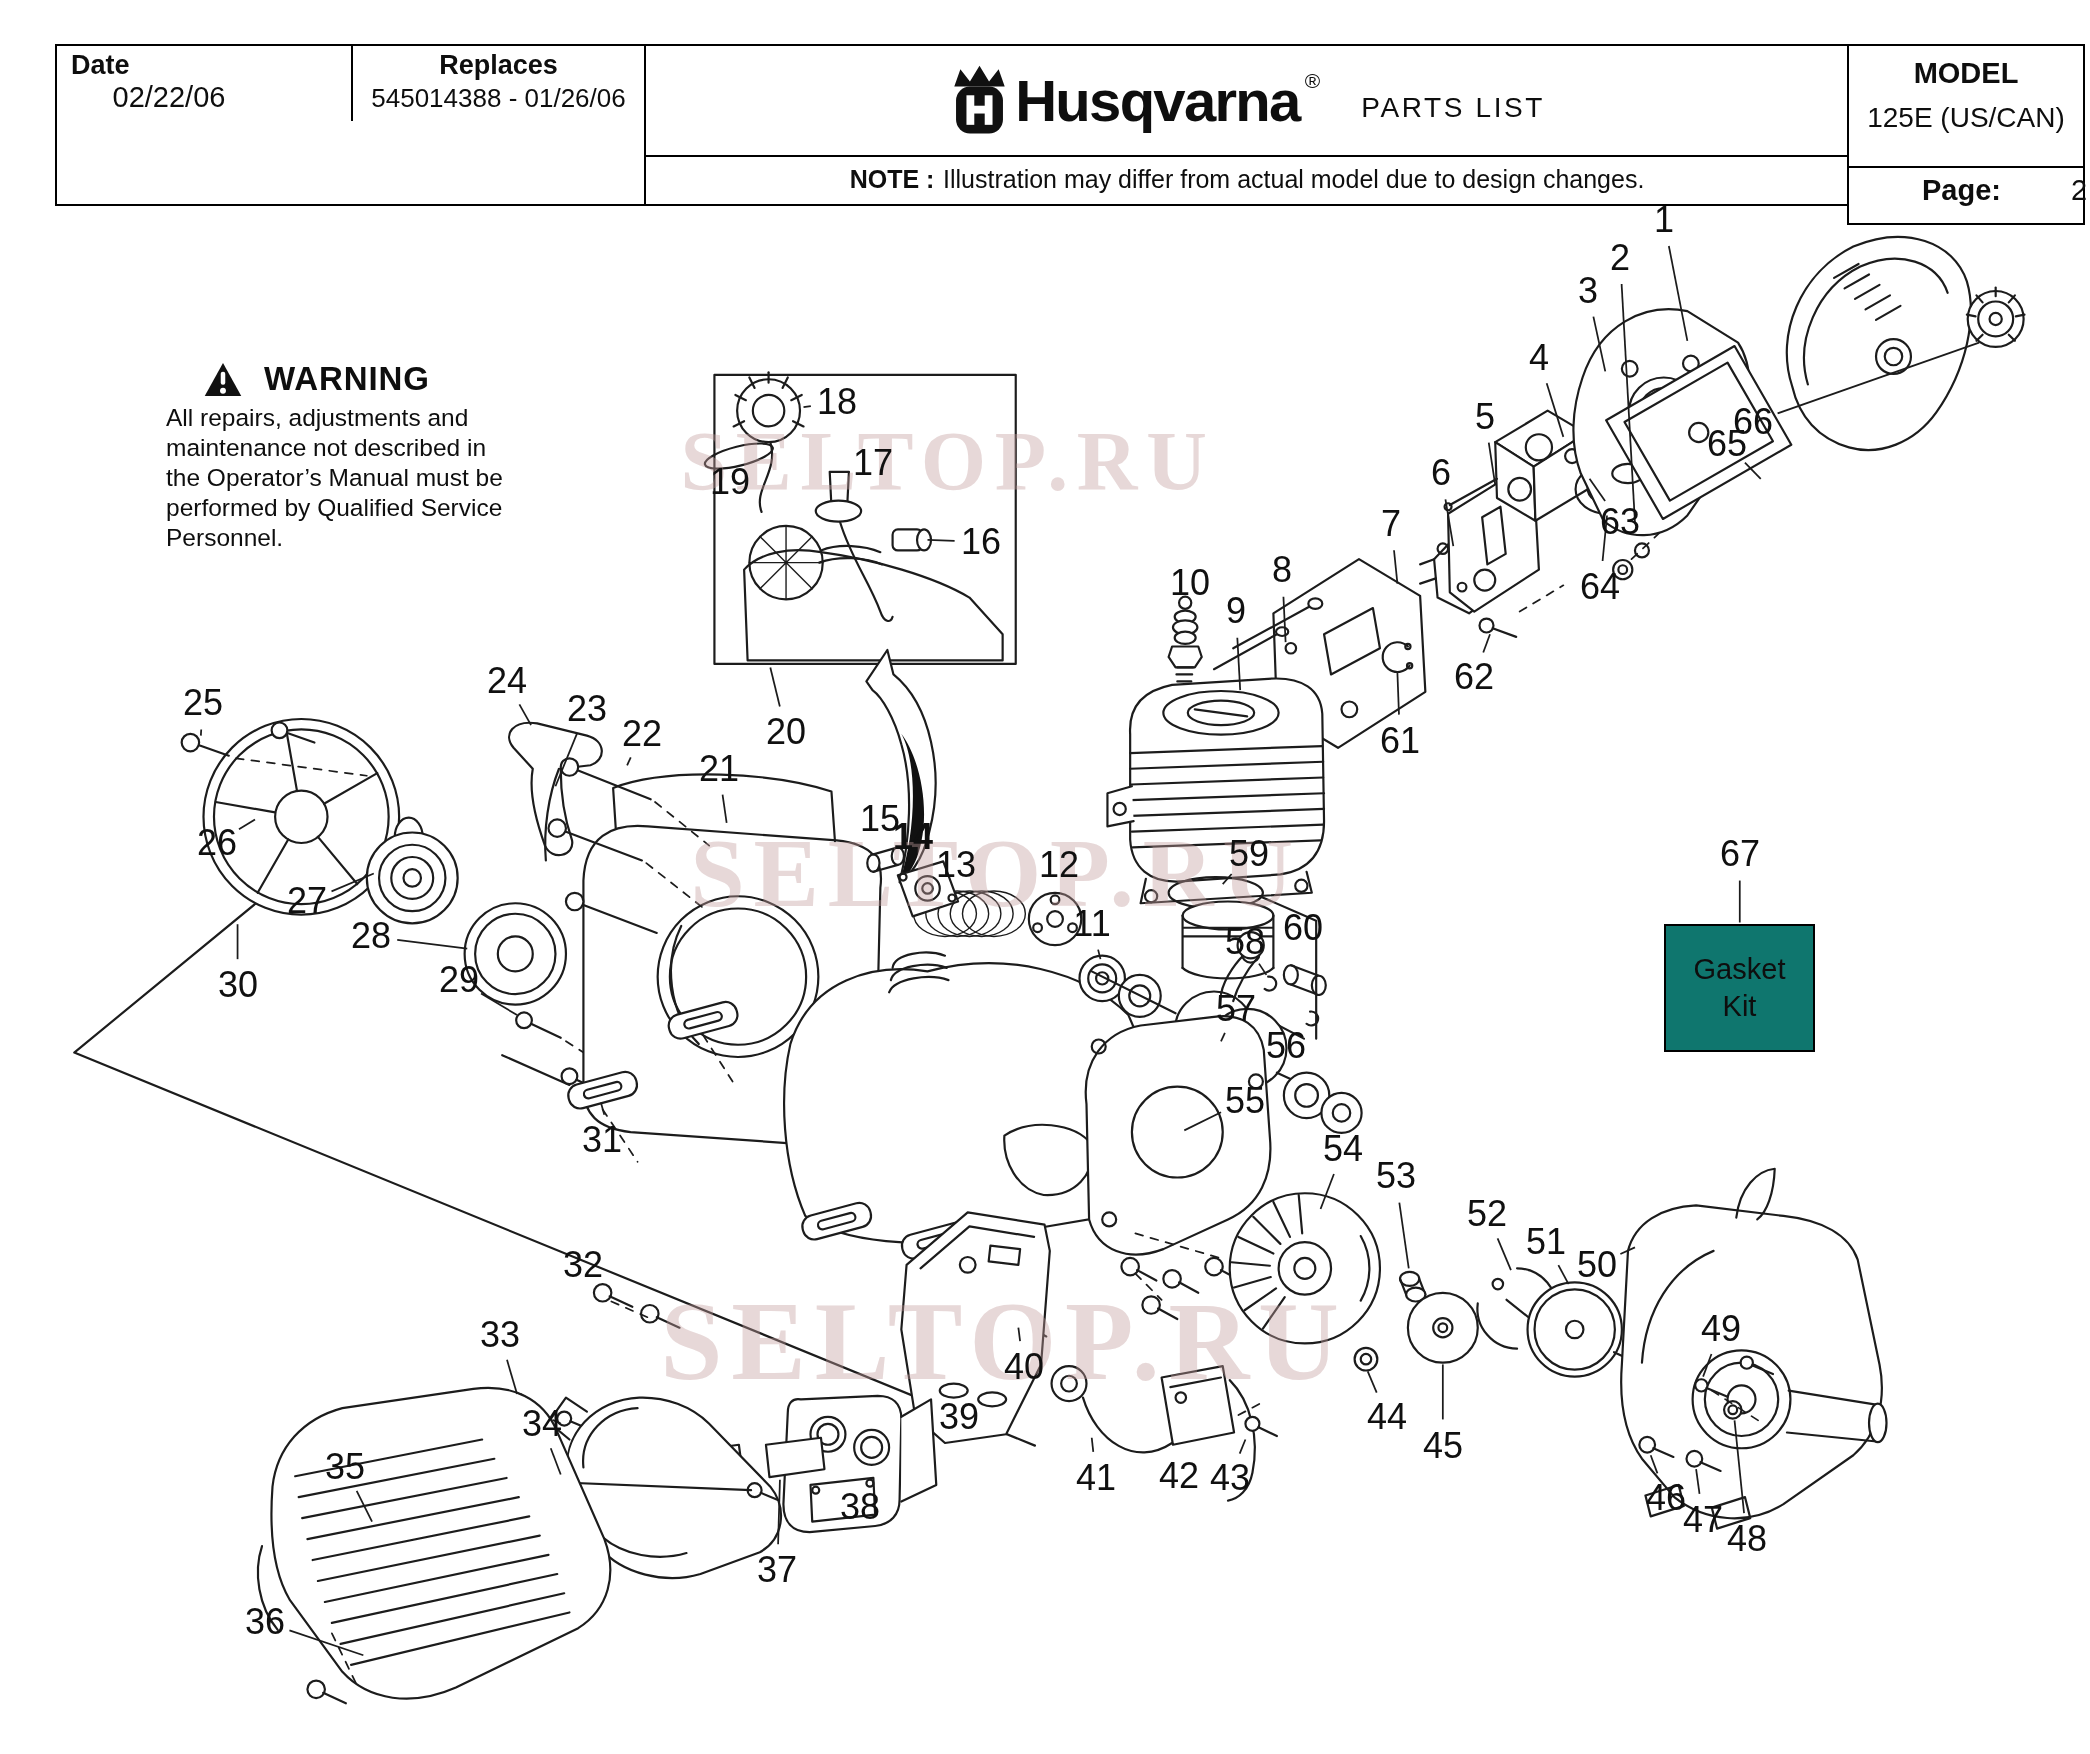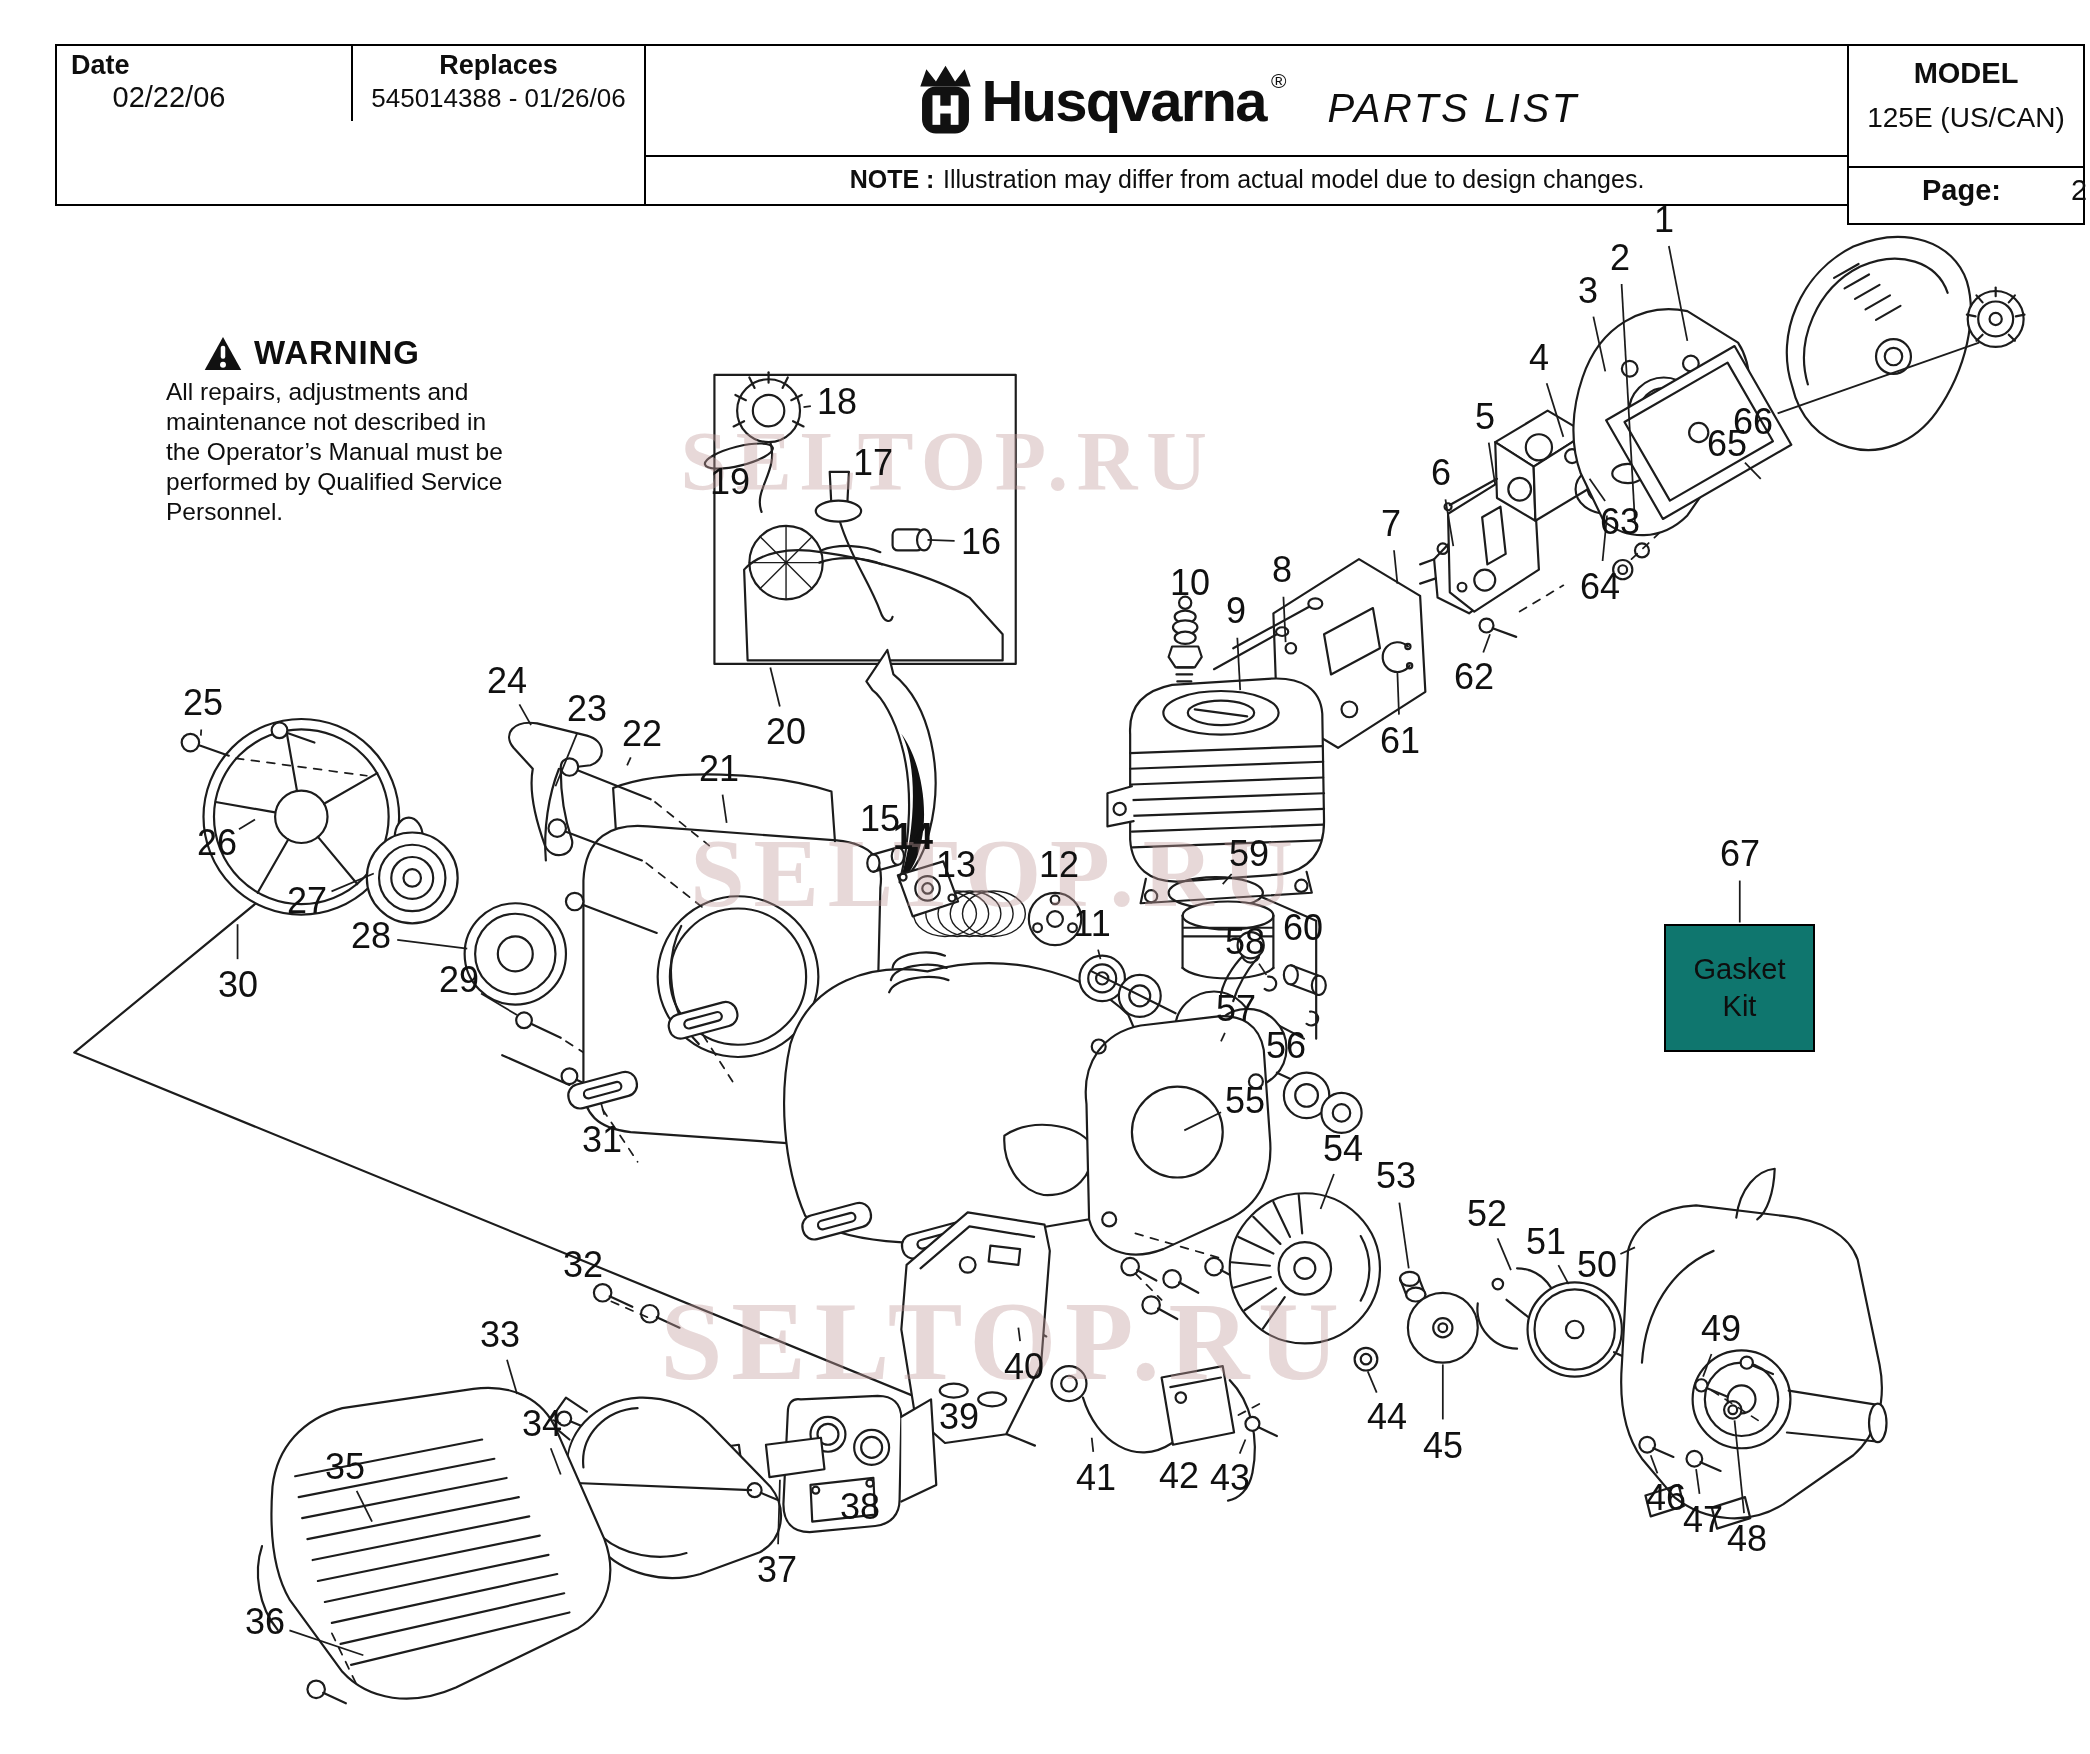--- a/index.html
+++ b/index.html
@@ -21,35 +21,35 @@
   #date-label{left:14px;top:3.5px;}
   #date-value{position:absolute;left:0;right:70px;top:35px;text-align:center;font-size:29px;}
   #repl-label{left:0;right:0;top:3.5px;text-align:center;}
   #repl-value{position:absolute;left:0;right:0;top:37px;text-align:center;font-size:26px;}
 
   #hdr-center{left:644px;top:44px;width:1206px;height:162px;}
   #hdr-center .r1{height:111px;border-bottom:2.6px solid #000;display:flex;align-items:center;justify-content:center;gap:23px;}
   #brand-wrap{display:flex;align-items:center;gap:5.2px;}
   #brand-text{font-weight:bold;font-size:58px;letter-spacing:-1.7px;}
   #brand-reg{font-size:21px;align-self:flex-start;margin-top:5.2px;}
-  #doc-title{font-size:40px;letter-spacing:2.6px;margin-left:18px;margin-top:15.7px;font-style:italic;}
+  #doc-title{font-size:28px;letter-spacing:2.6px;margin-left:18px;margin-top:15.7px;}
   #hdr-center .r2{height:45px;display:flex;align-items:center;justify-content:center;font-size:25px;gap:8.7px;}
   #note-label{font-weight:bold;}
 
   #hdr-right{left:1847px;top:44px;width:238px;height:181px;}
   #hdr-right .r1{height:111px;border-bottom:2.6px solid #000;text-align:center;}
   #model-label{font-weight:bold;font-size:29px;margin-top:10.5px;}
   #model-value{font-size:28px;margin-top:12.2px;}
   #hdr-right .r2{height:45px;display:flex;align-items:center;padding-left:35px;gap:70px;box-sizing:border-box;margin-left:38px;}
   #page-label{font-weight:bold;font-size:29px;}
   #page-value{font-size:29px;}
 
   
   #warning{left:166px;top:334px;width:411px;z-index:6;}
-  #warn-head{display:flex;align-items:center;gap:11px;margin-left:37px;}
+  #warn-head{display:flex;align-items:center;gap:21px;margin-left:37px;margin-top:26px;}
   #warn-title{font-weight:bold;font-size:33px;letter-spacing:0.9px;}
   #warn-body{margin-top:5.2px;font-size:24.5px;line-height:30px;}
 
   
   #diagram{left:0;top:0;z-index:1;}
   #diagram path,#diagram circle,#diagram ellipse,#diagram line,#diagram rect,#diagram polygon{
      fill:none;stroke:#1c1c1c;stroke-width:2.5;stroke-linejoin:round;stroke-linecap:round;}
   #diagram .pw{fill:#fff;}
   #diagram .fill{fill:#111;stroke:none;}
   #diagram .dash{stroke-dasharray:9 9;stroke-width:2;}

